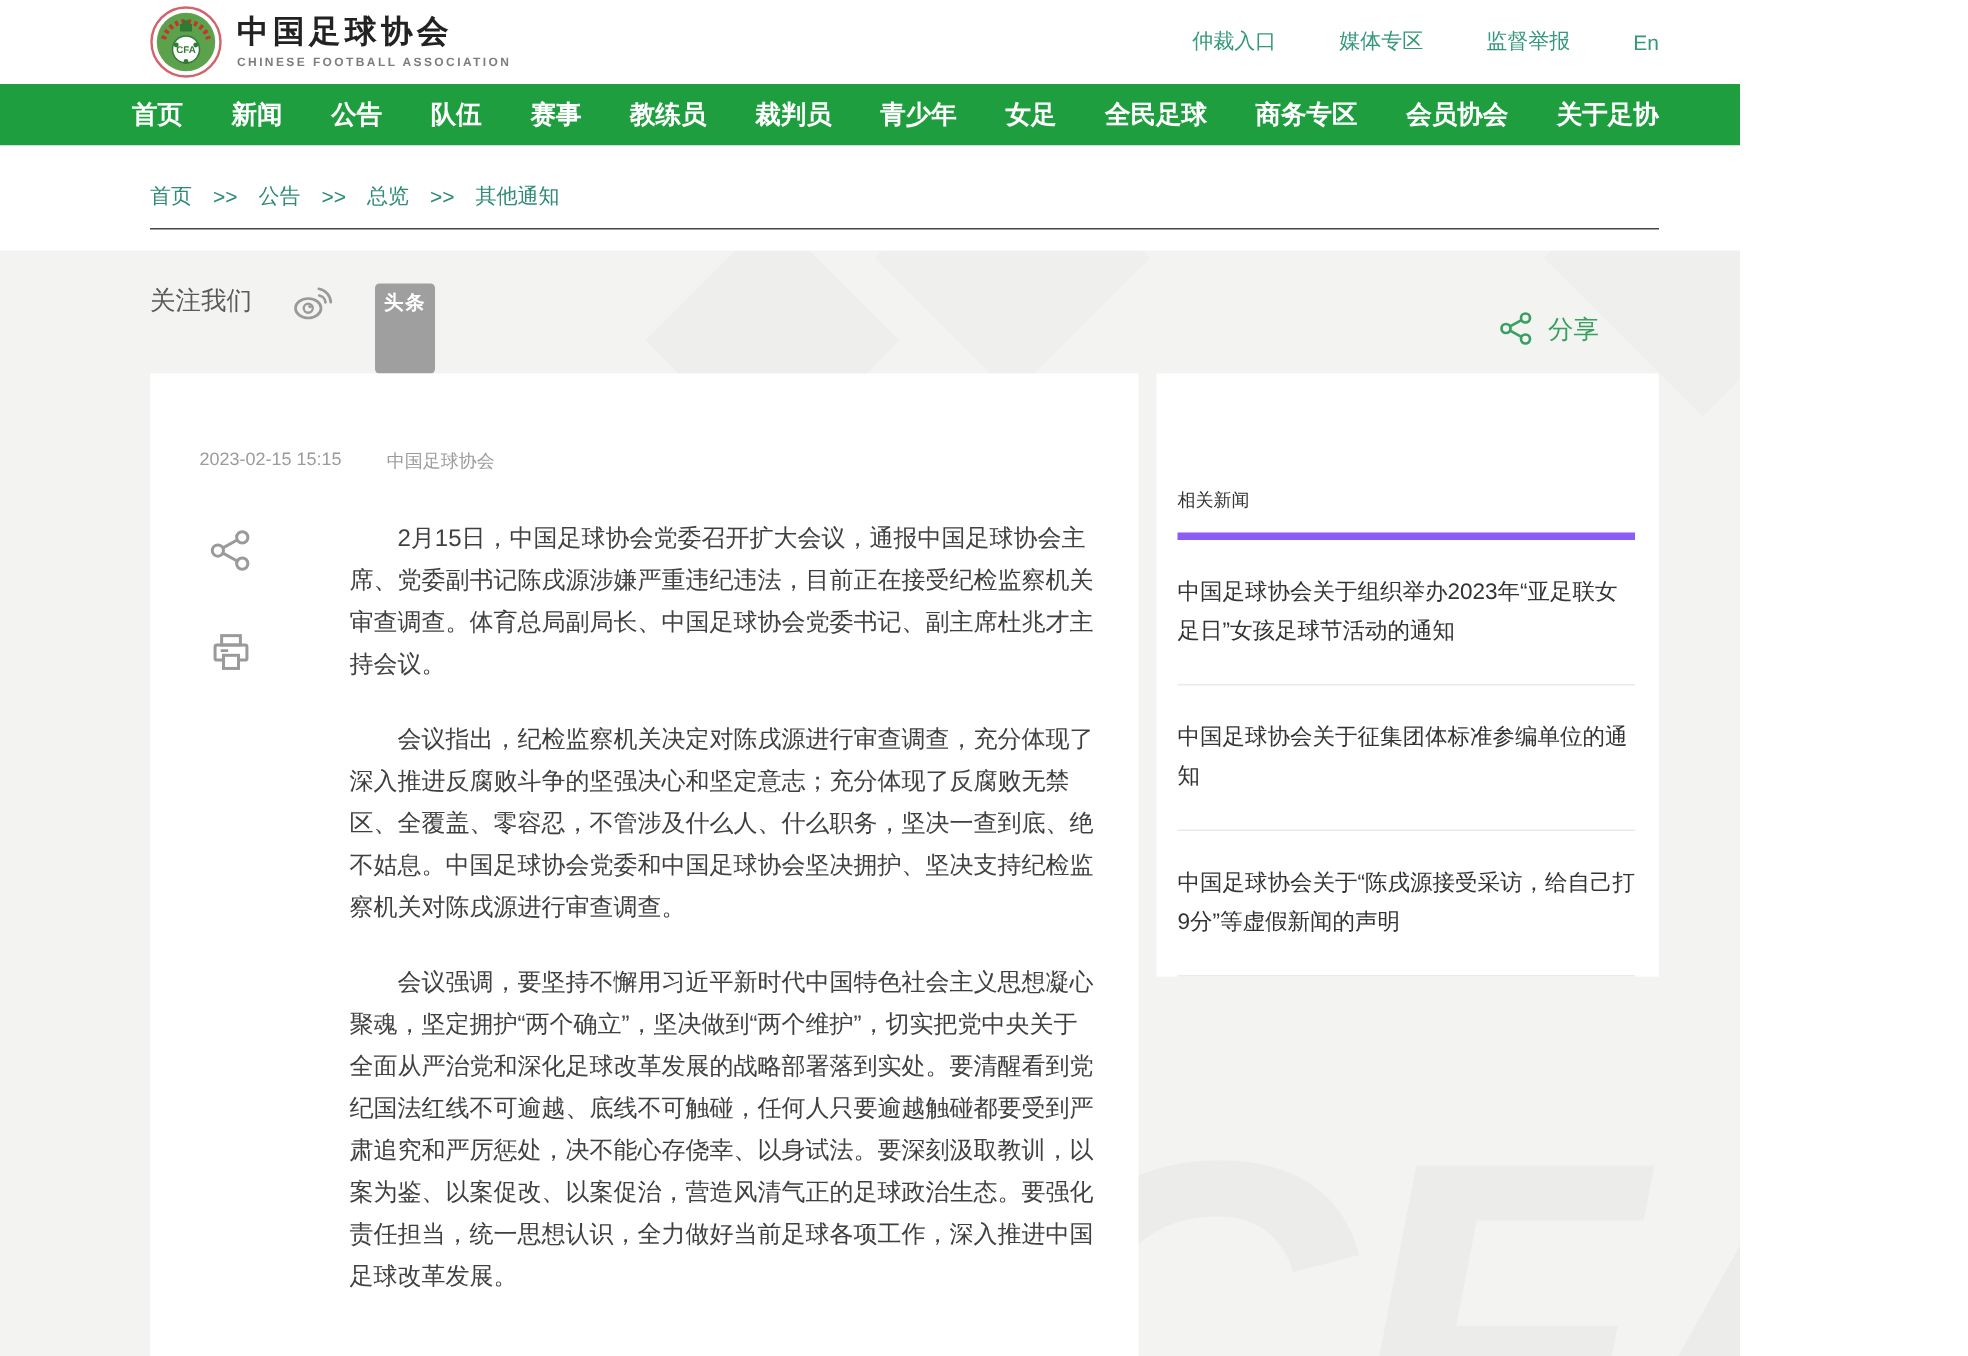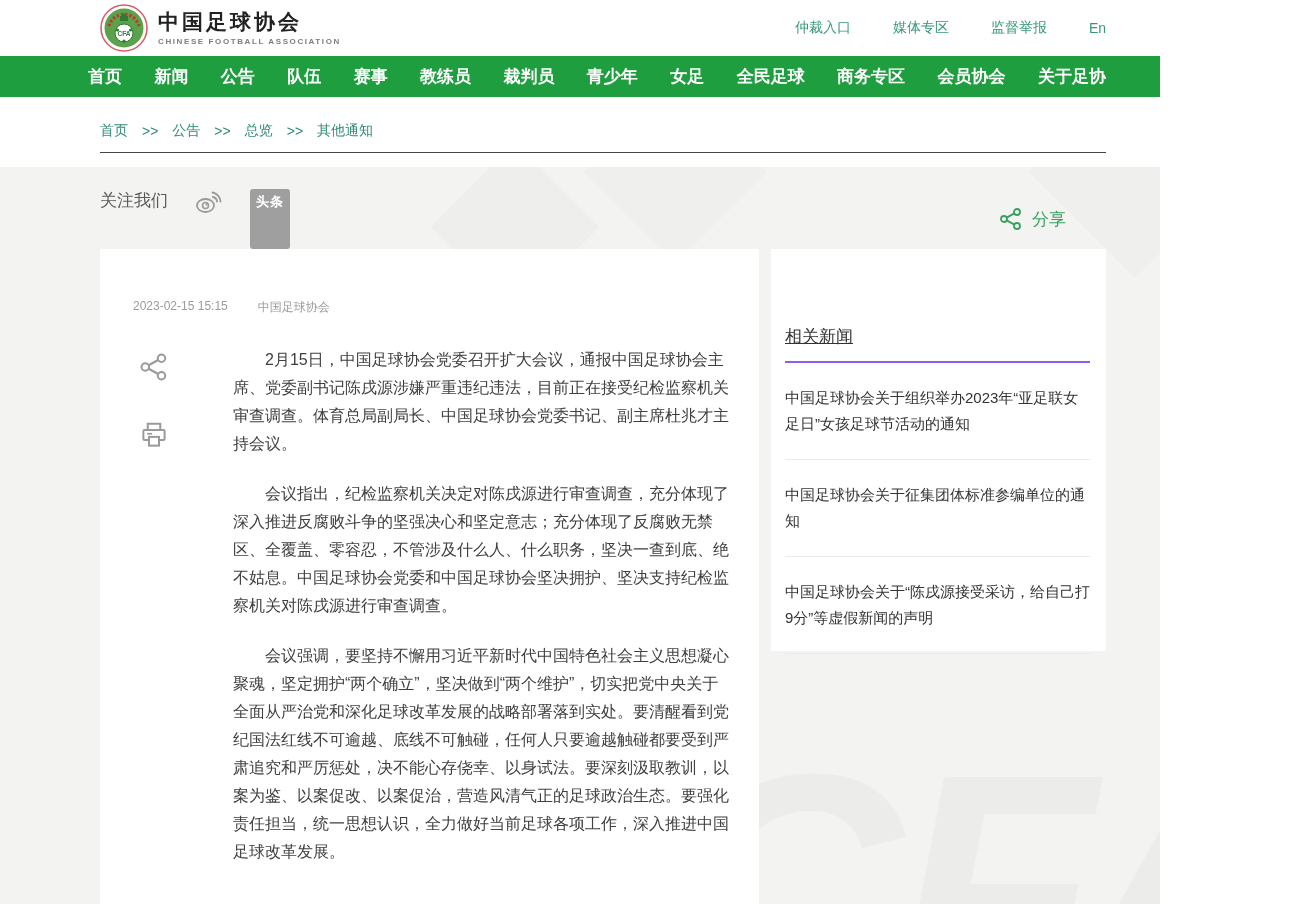--- a/index.html
+++ b/index.html
@@ -53,21 +53,21 @@
   .article-card{width:760px;background:#fff;padding:38px 22px 60px 33px;min-height:656px;}
   .article-title{font-size:27px;font-weight:bold;color:#333;line-height:39px;max-width:715px;}
   .article-meta{margin-top:12px;display:flex;gap:30px;font-size:12px;color:#9b9b9b;}
   .article-flex{display:flex;margin-top:30px;justify-content:flex-end;}
   .tool-rail{width:100px;flex-shrink:0;display:flex;flex-direction:column;gap:38px;padding-top:6px;padding-left:6px;}
   .tool-rail svg{cursor:pointer;display:block;}
   .body-text{flex:1;font-size:16px;line-height:28px;color:#404040;padding-right:4px;}
   .body-text p{margin:0 0 22px;text-indent:2em;}
 
   .sidebar{width:386px;background:#fff;padding:76px 16px 0 14px;height:402px;}
-  .sidebar-title{font-size:17px;font-weight:normal;color:#333;padding-bottom:13px;border-bottom:2px solid #8b5cf6;text-decoration:underline;}
+  .sidebar-title{font-size:12px;font-weight:normal;color:#333;padding-bottom:13px;border-bottom:5px solid #8b5cf6;}
   .sidebar-item{min-height:97px;display:flex;align-items:center;border-bottom:1px solid #eaeaea;font-size:15px;line-height:26px;color:#333;cursor:pointer;}
 </style>
 </head>
 <body>
 
 <div class="page">
 
   <header class="top-header">
     <div class="logo">
       <svg viewBox="0 0 48 48">

